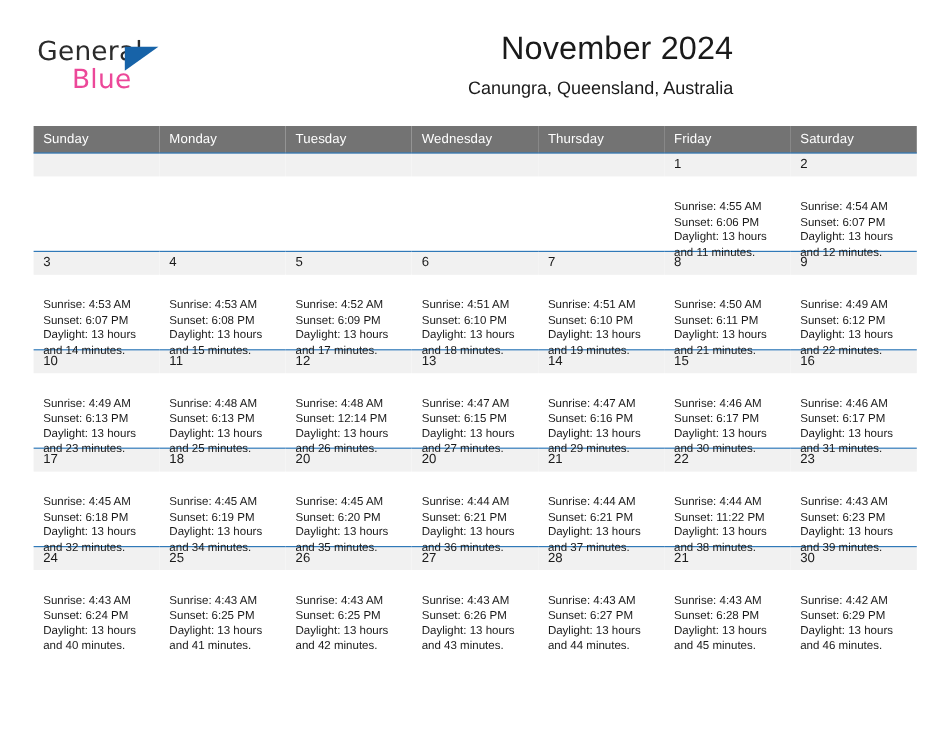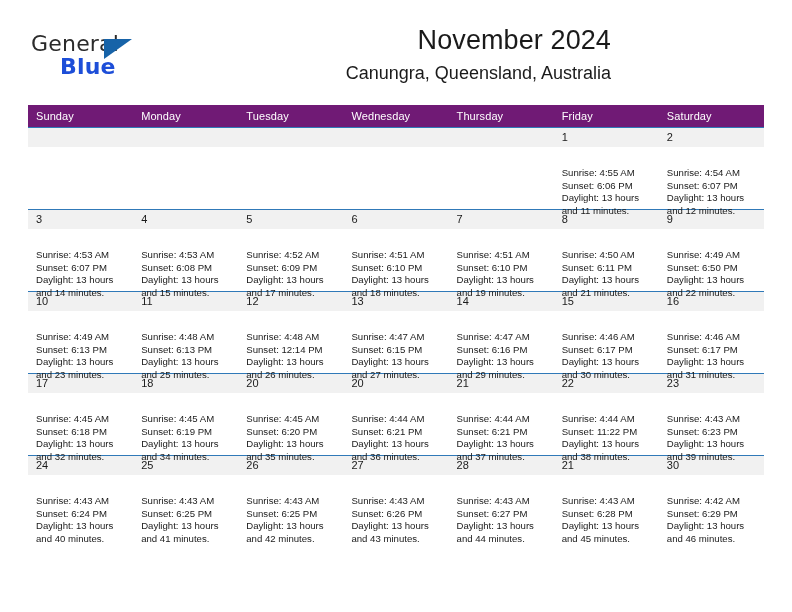--- a/index.html
+++ b/index.html
@@ -45,24 +45,23 @@
     color: #2b2b2b;
     font-family: "DejaVu Sans", sans-serif;
     line-height: 26px;
   }
   .logo-blue {
     position: absolute;
     left: 29px;
     top: 23px;
     font-size: 22px;
     letter-spacing: 0.2px;
-    color: #1d4ed8;
+    color: #ec4899;
     font-family: "DejaVu Sans", sans-serif;
     line-height: 26px;
-    font-weight: bold;
   }
   .logo-triangle {
     position: absolute;
     left: 73px;
     top: 8px;
     width: 0;
     height: 0;
     border-left: 28px solid #1763a8;
     border-bottom: 20px solid transparent;
   }
@@ -76,38 +75,38 @@
   .cal-title {
     font-size: 27px;
     font-weight: normal;
     color: #1a1a1a;
     line-height: 32px;
     letter-spacing: 0.1px;
     white-space: nowrap;
   }
   .cal-subtitle {
     margin-top: 9px;
-    font-size: 18px;
+    font-size: 15px;
     font-weight: normal;
     color: #1a1a1a;
     line-height: 17px;
     white-space: nowrap;
   }
 
   
   .calendar {
     position: absolute;
     left: 28px;
     top: 105px;
     width: 736px;
     border-collapse: collapse;
     table-layout: fixed;
   }
   .calendar th {
-    background: #701a75;
+    background: #737373;
     color: #ffffff;
     font-size: 11px;
     font-weight: normal;
     text-align: left;
     padding: 5px 0 5px 8px;
     height: 9px;
     border: none;
     letter-spacing: 0.1px;
   }
   .calendar td {
@@ -299,21 +298,21 @@
                 <div>Daylight: 13 hours</div>
                 <div>and 21 minutes.</div>
               </div>
             </div>
           </td>
           <td>
             <div class="cell-inner">
               <div class="daynum">9</div>
               <div class="cell-info">
                 <div>Sunrise: 4:49 AM</div>
-                <div>Sunset: 6:50 PM</div>
+                <div>Sunset: 6:12 PM</div>
                 <div>Daylight: 13 hours</div>
                 <div>and 22 minutes.</div>
               </div>
             </div>
           </td>
         </tr>
         <tr class="week-row">
           <td>
             <div class="cell-inner">
               <div class="daynum">10</div>

